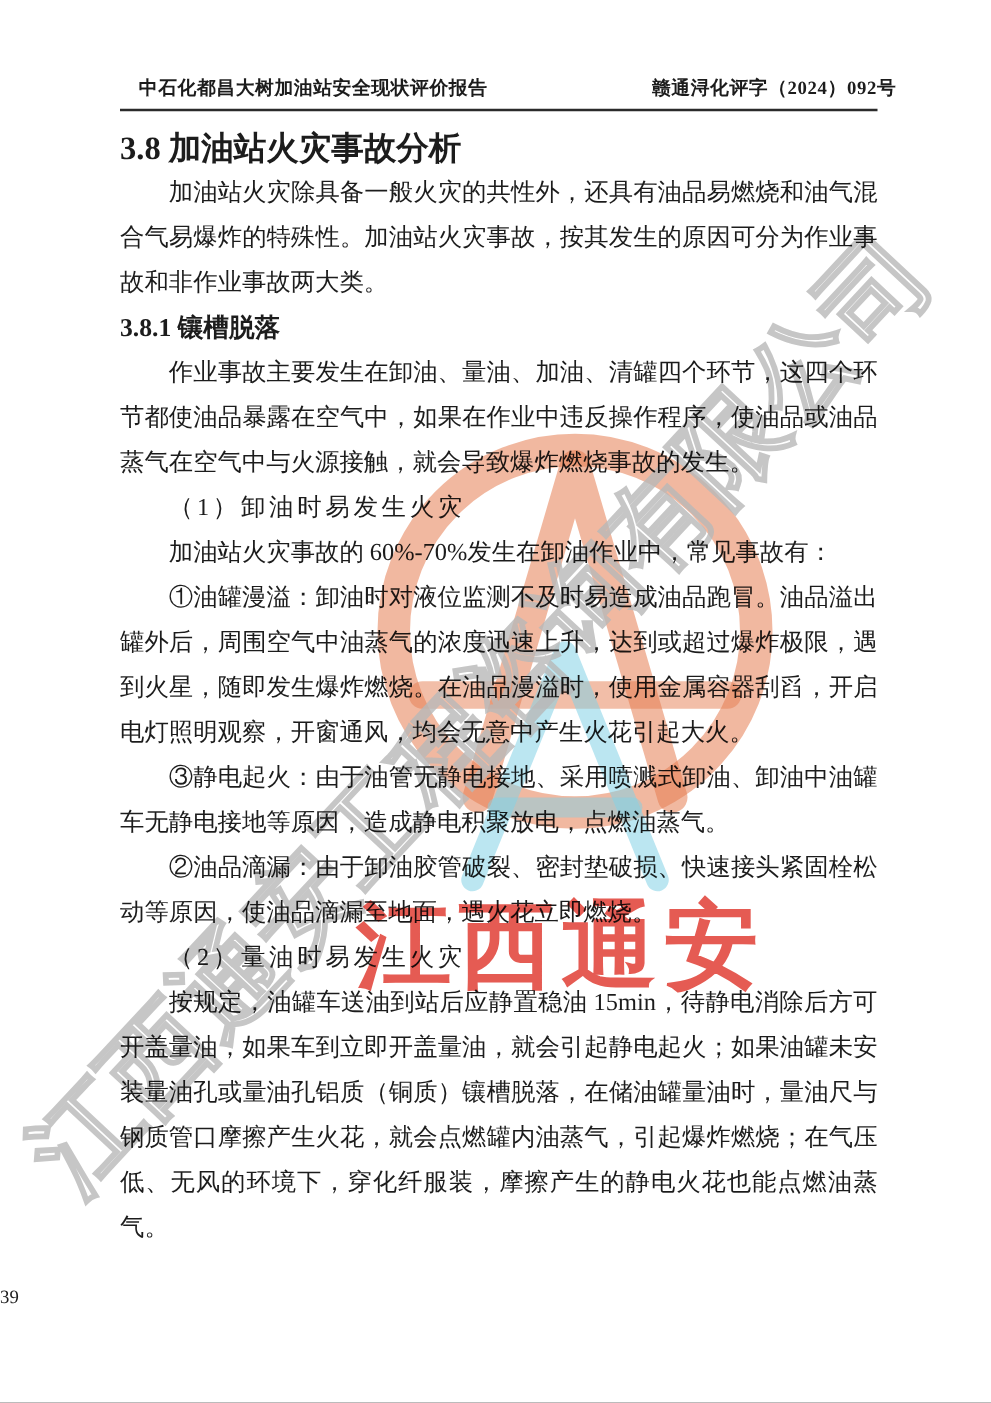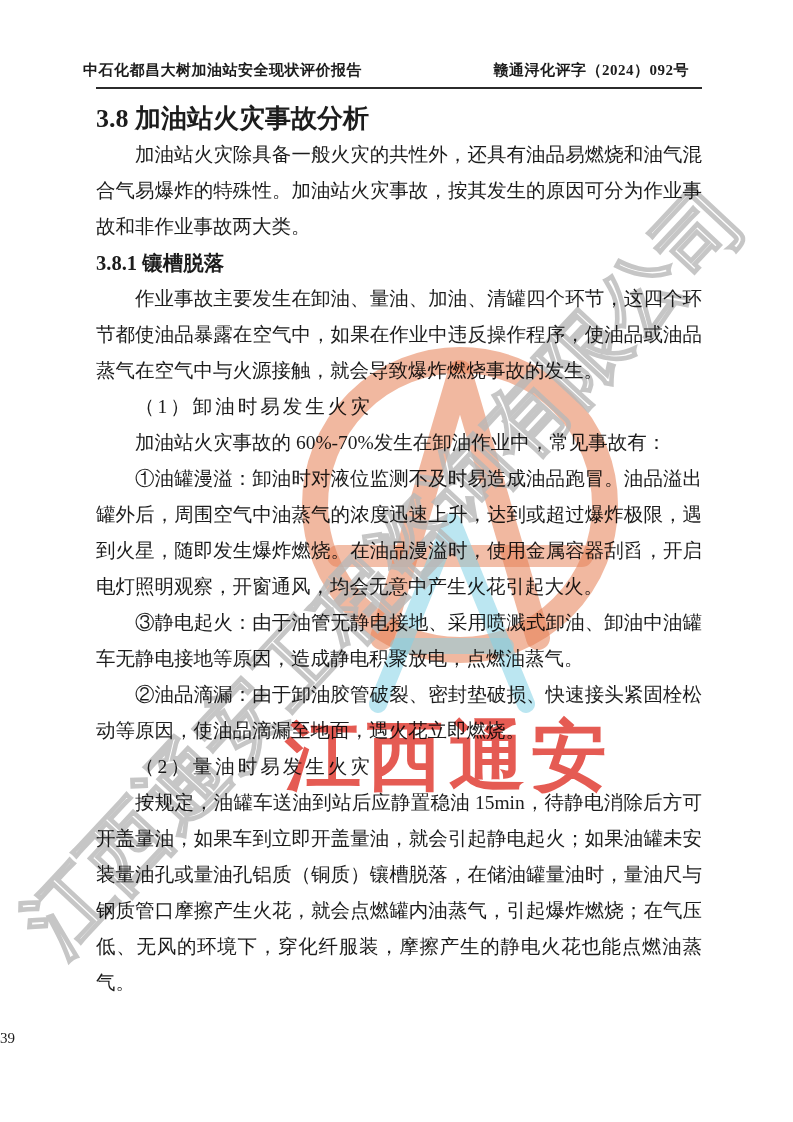--- a/index.html
+++ b/index.html
@@ -6,21 +6,21 @@
   .page {
     position:relative;
     width:793px; height:1122px;
     margin:0 auto;
     background:#ffffff;
     font-family:"Liberation Serif","DejaVu Serif",serif;
     color:#1c1c1c;
     overflow:hidden;
   }
   .header {
-    position:absolute; left:83px; top:61px; width:606px;
+    position:absolute; left:111px; top:61px; width:606px;
     display:flex; justify-content:space-between; align-items:flex-end;
     font-size:15px; font-weight:bold; letter-spacing:0.5px;
     white-space:nowrap;
   }
   .header-rule {
     position:absolute; left:96px; top:87px; width:606px;
     border-top:2px solid #2b2b2b; height:0;
   }
   .content {
     position:absolute; left:96px; top:101px; width:606px;

